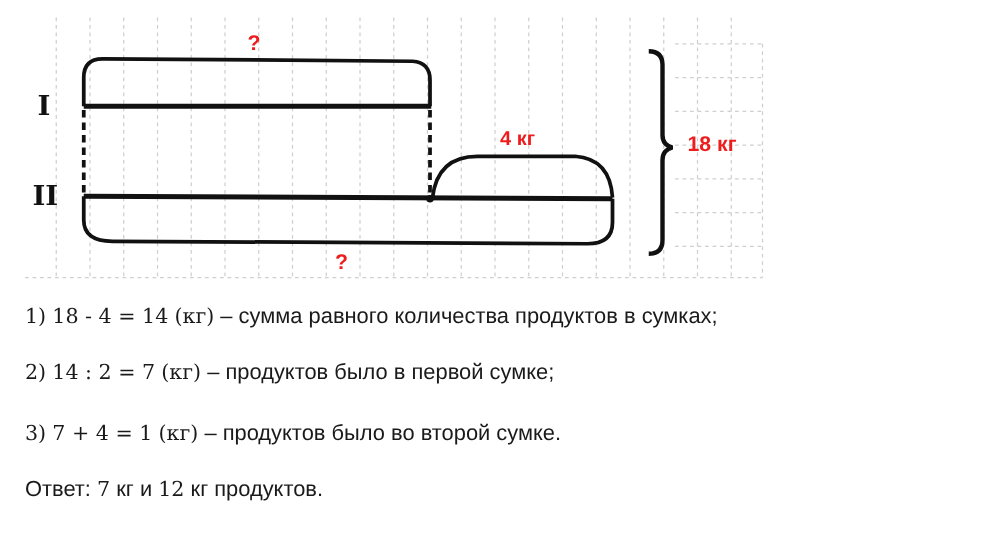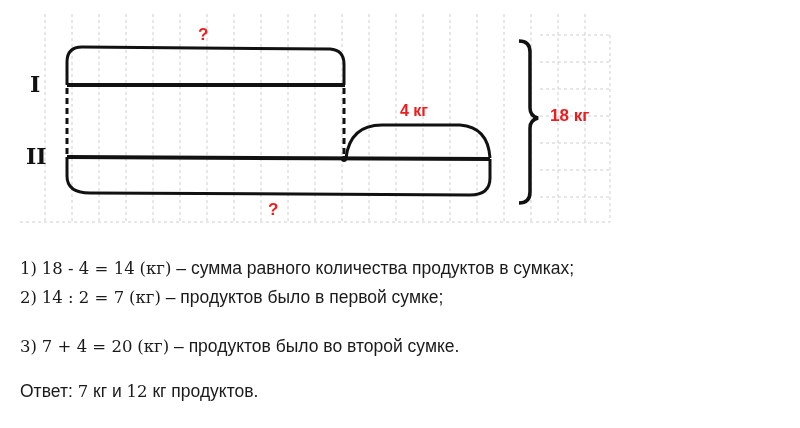--- a/index.html
+++ b/index.html
@@ -1,21 +1,21 @@
 <!DOCTYPE html>
 <html><head>
 <meta charset="utf-8">
 <style>
   html, body { margin: 0; padding: 0; background: #ffffff; }
   body { width: 800px; height: 428px; position: relative; overflow: hidden; font-family: "DejaVu Sans", sans-serif; }
   .diagram { position: absolute; left: 0; top: 0; width: 620px; height: 230px; }
   .solution { position: absolute; left: 20px; top: 238px; width: 770px; color: #1a1a1a; }
   .line { font-family: "Liberation Sans", sans-serif; font-size: 17.5px; line-height: 24px; height: 24px; white-space: nowrap; position: absolute; left: 0; }
   .line .num { font-family: "DejaVu Serif", serif; font-size: 16.5px; }
-  .line1 { top: 18px; }
+  .line1 { top: 2px; }
   .line2 { top: 47px; }
   .line3 { top: 96px; }
   .line4 { top: 141px; }
 </style>
 </head>
 <body>
 
 <div class="diagram">
   <svg width="620" height="230" viewBox="0 0 620 230">
 
@@ -83,21 +83,21 @@
     <span>– сумма равного количества продуктов в сумках;</span>
   </div>
   <div class="line line2">
     <span class="num">2)</span>
     <span class="num">14 : 2 = 7</span>
     <span class="num">(кг)</span>
     <span>– продуктов было в первой сумке;</span>
   </div>
   <div class="line line3">
     <span class="num">3)</span>
-    <span class="num">7 + 4 = 20</span>
+    <span class="num">7 + 4 = 1</span>
     <span class="num">(кг)</span>
     <span>– продуктов было во второй сумке.</span>
   </div>
   <div class="line line4">
     <span>Ответ:</span>
     <span class="num">7</span>
     <span>кг и</span>
     <span class="num">12</span>
     <span>кг продуктов.</span>
   </div>

